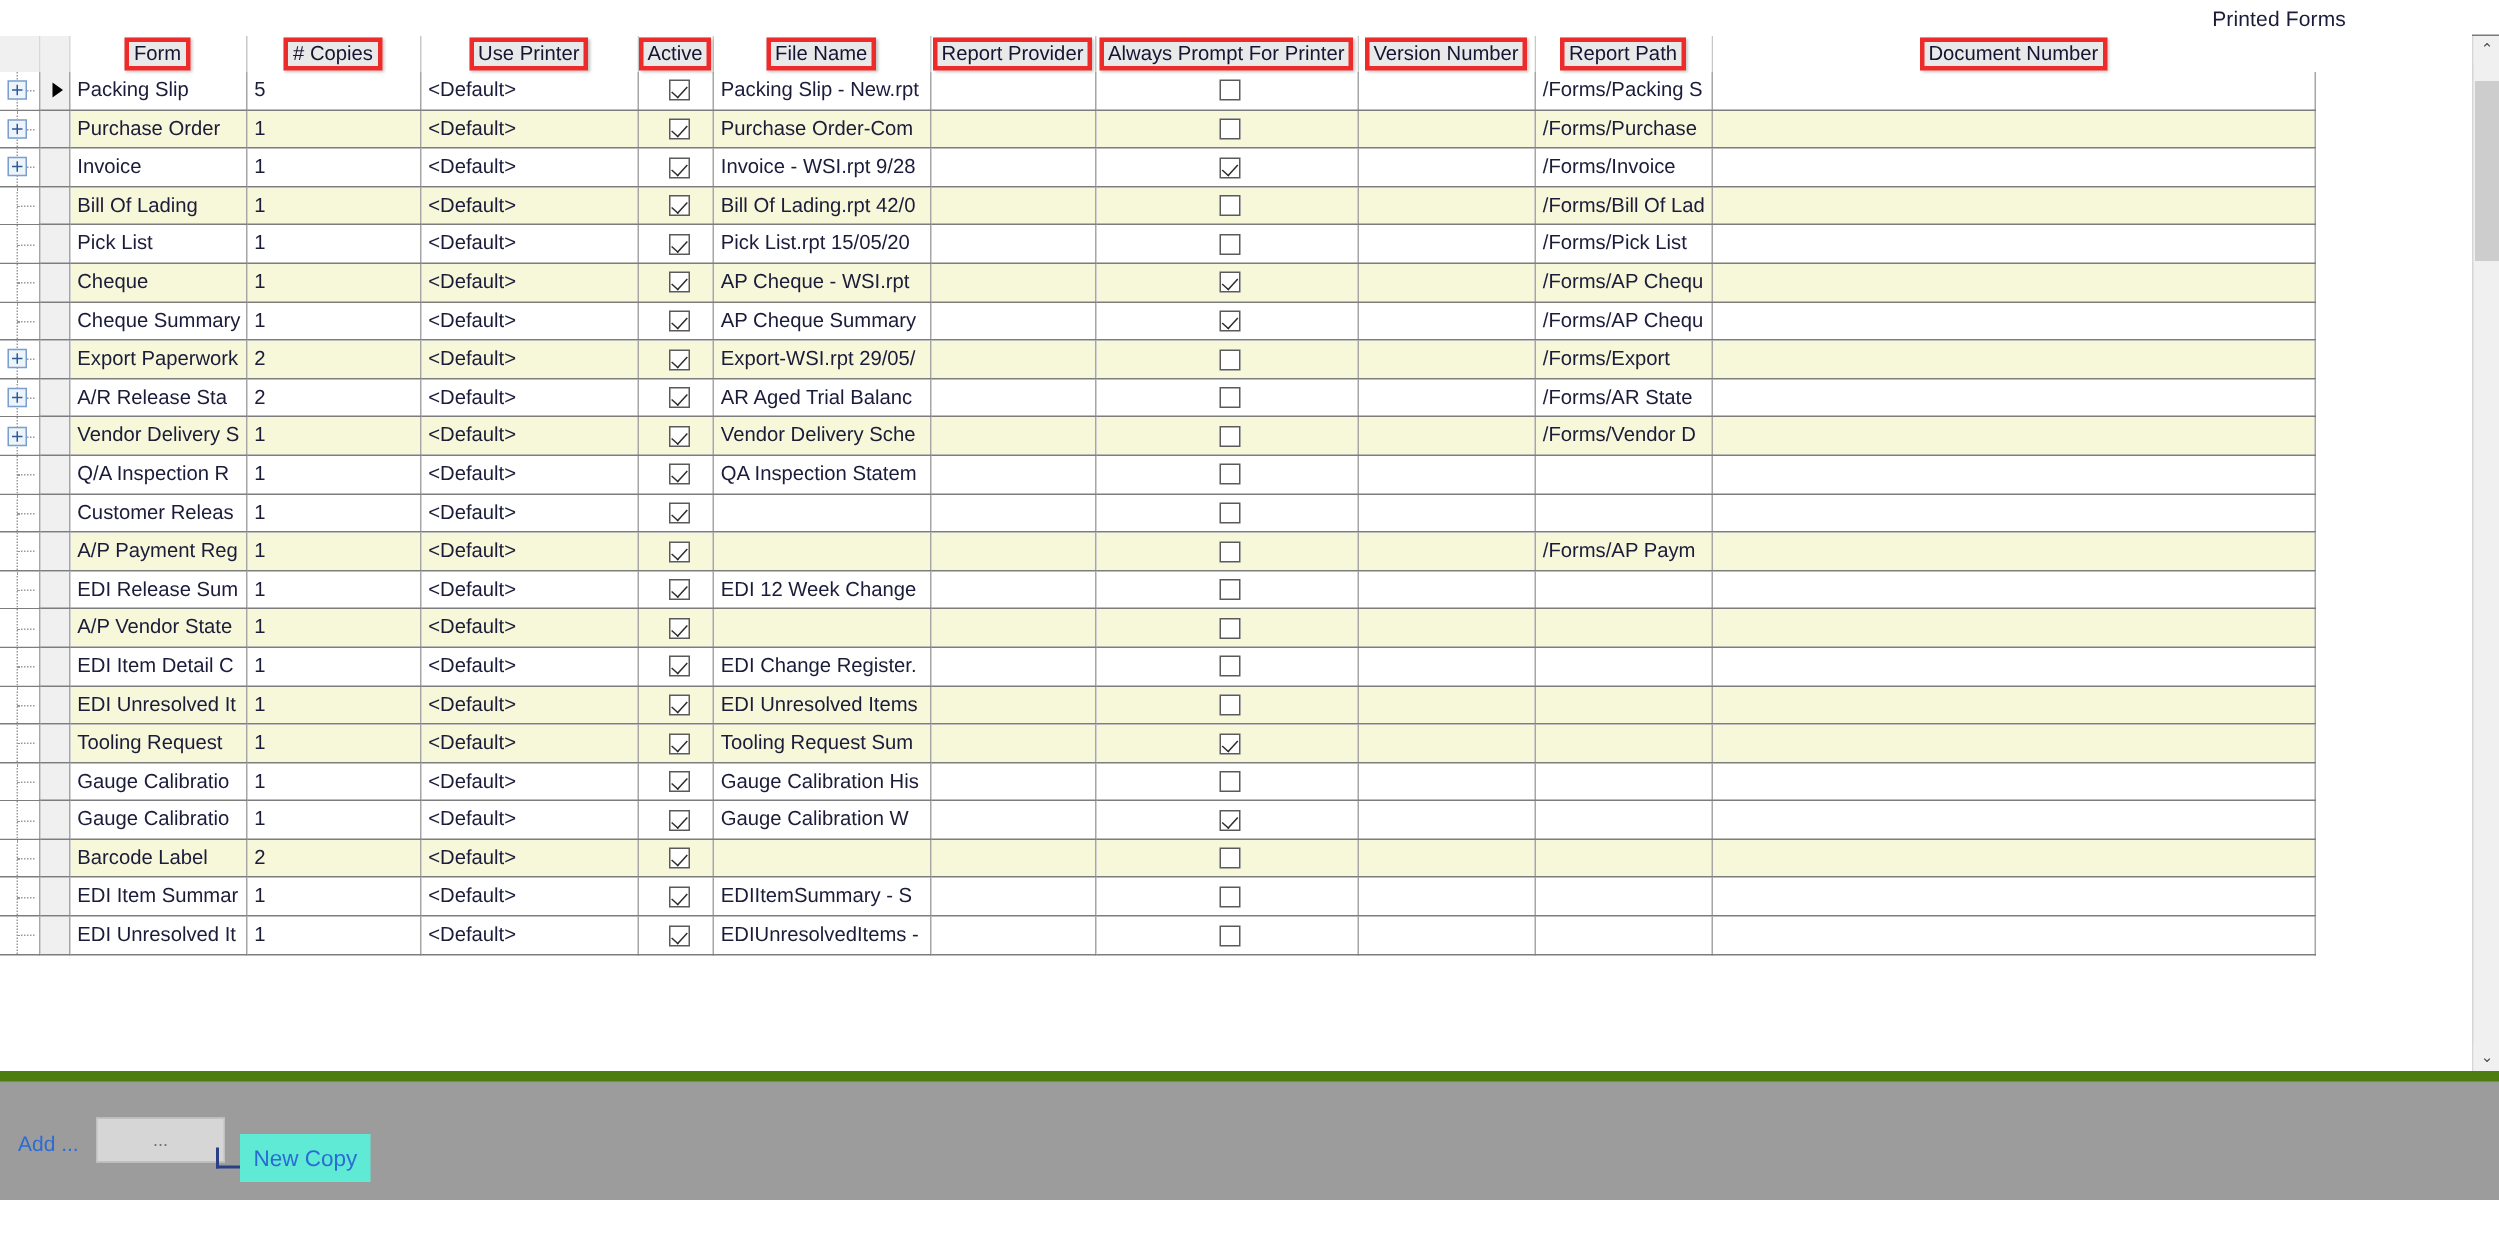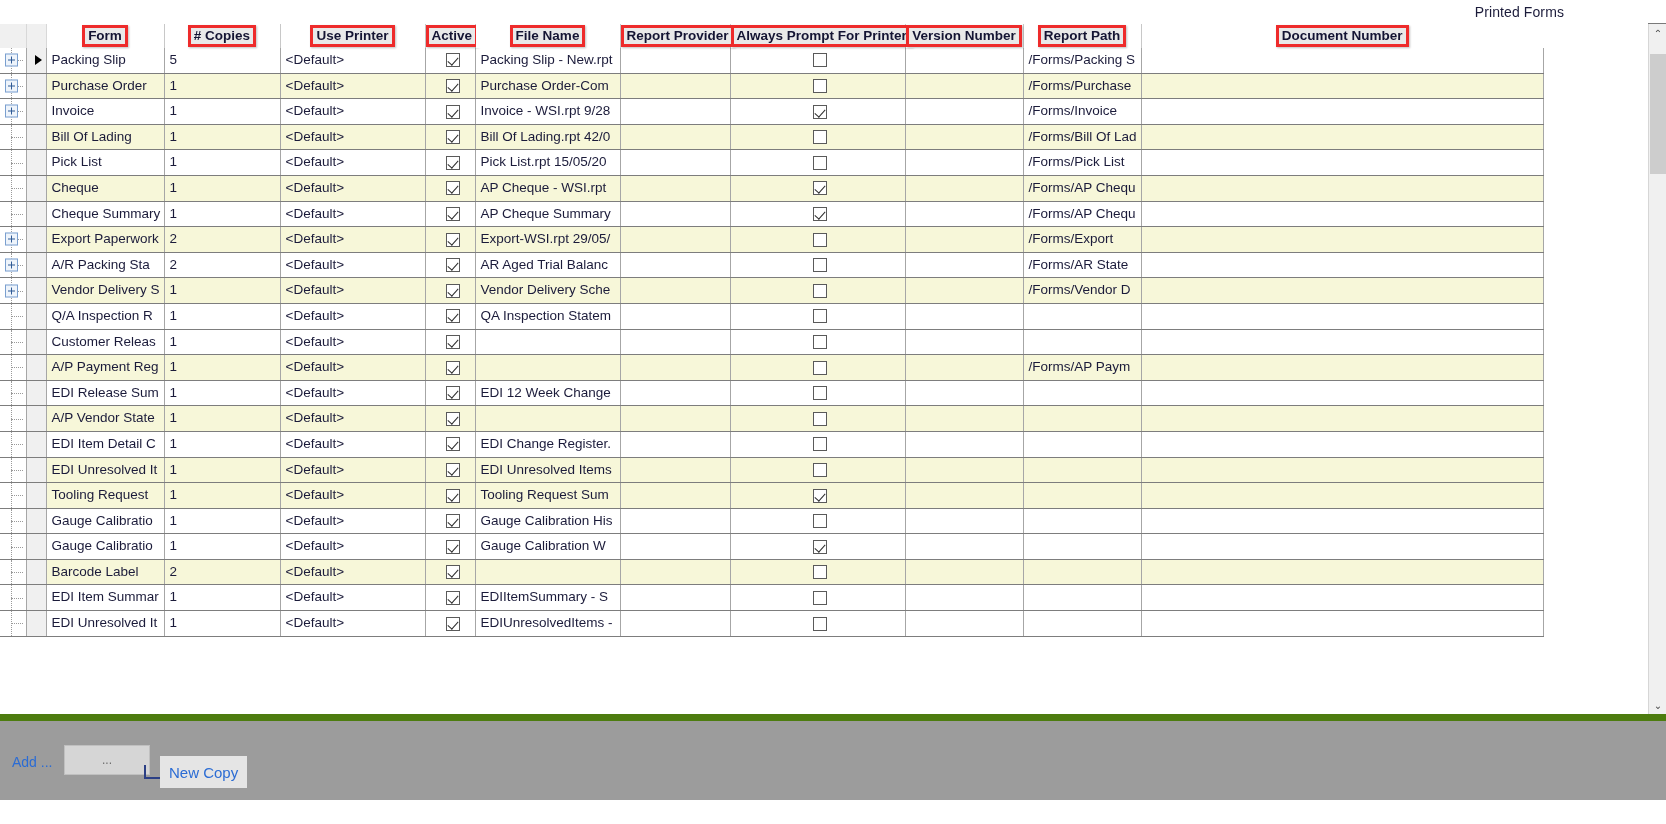--- a/index.html
+++ b/index.html
@@ -56,21 +56,21 @@
   table.grid col.c-file  { width: 145px; }
   table.grid col.c-prov  { width: 110px; }
   table.grid col.c-apfp  { width: 175px; }
   table.grid col.c-ver   { width: 118px; }
   table.grid col.c-path  { width: 118px; }
   table.grid col.c-doc   { width: 402px; }
 
   table.grid thead th {
     height: 24px;
     padding: 0;
-    font-weight: bold;
+    font-weight: normal;
     font-size: 13.5px;
     color: #1b1b3a;
     background: #ffffff;
     border: none;
     vertical-align: middle;
     position: relative;
   }
   table.grid thead th.divider { border-right: 1px solid #c8c8c8; }
   table.grid thead th.hdr-exp,
   table.grid thead th.hdr-sel {
@@ -238,21 +238,21 @@
     left: 144px; top: 44px;
     width: 18px; height: 14px;
     border-left: 2px solid #2b3f85;
     border-bottom: 2px solid #2b3f85;
   }
   .btn-newcopy {
     position: absolute;
     left: 160px; top: 35px;
     height: 26px;
     padding: 16px 9px;
-    background: #e5e5e5;
+    background: #5eead4;
     display: flex; align-items: center;
     font-size: 15px;
     color: #2b6cd4;
     white-space: nowrap;
   }
 
   
   .hstrip {
     position: absolute;
     left: 0; top: 706px;
@@ -460,21 +460,21 @@
             <td>/Forms/Export</td>
             <td></td>
           </tr>
           <tr>
             <td class="cell-exp">
               <span class="tree-line"></span>
               <span class="tree-stub"></span>
               <span class="plusbox"></span>
             </td>
             <td class="cell-sel"></td>
-            <td>A/R Packing Sta</td>
+            <td>A/R Release Sta</td>
             <td>2</td>
             <td>&lt;Default&gt;</td>
             <td class="cbwrap"><span class="cbox checked"></span></td>
             <td>AR Aged Trial Balanc</td>
             <td></td>
             <td class="cbwrap"><span class="cbox"></span></td>
             <td></td>
             <td>/Forms/AR State</td>
             <td></td>
           </tr>

